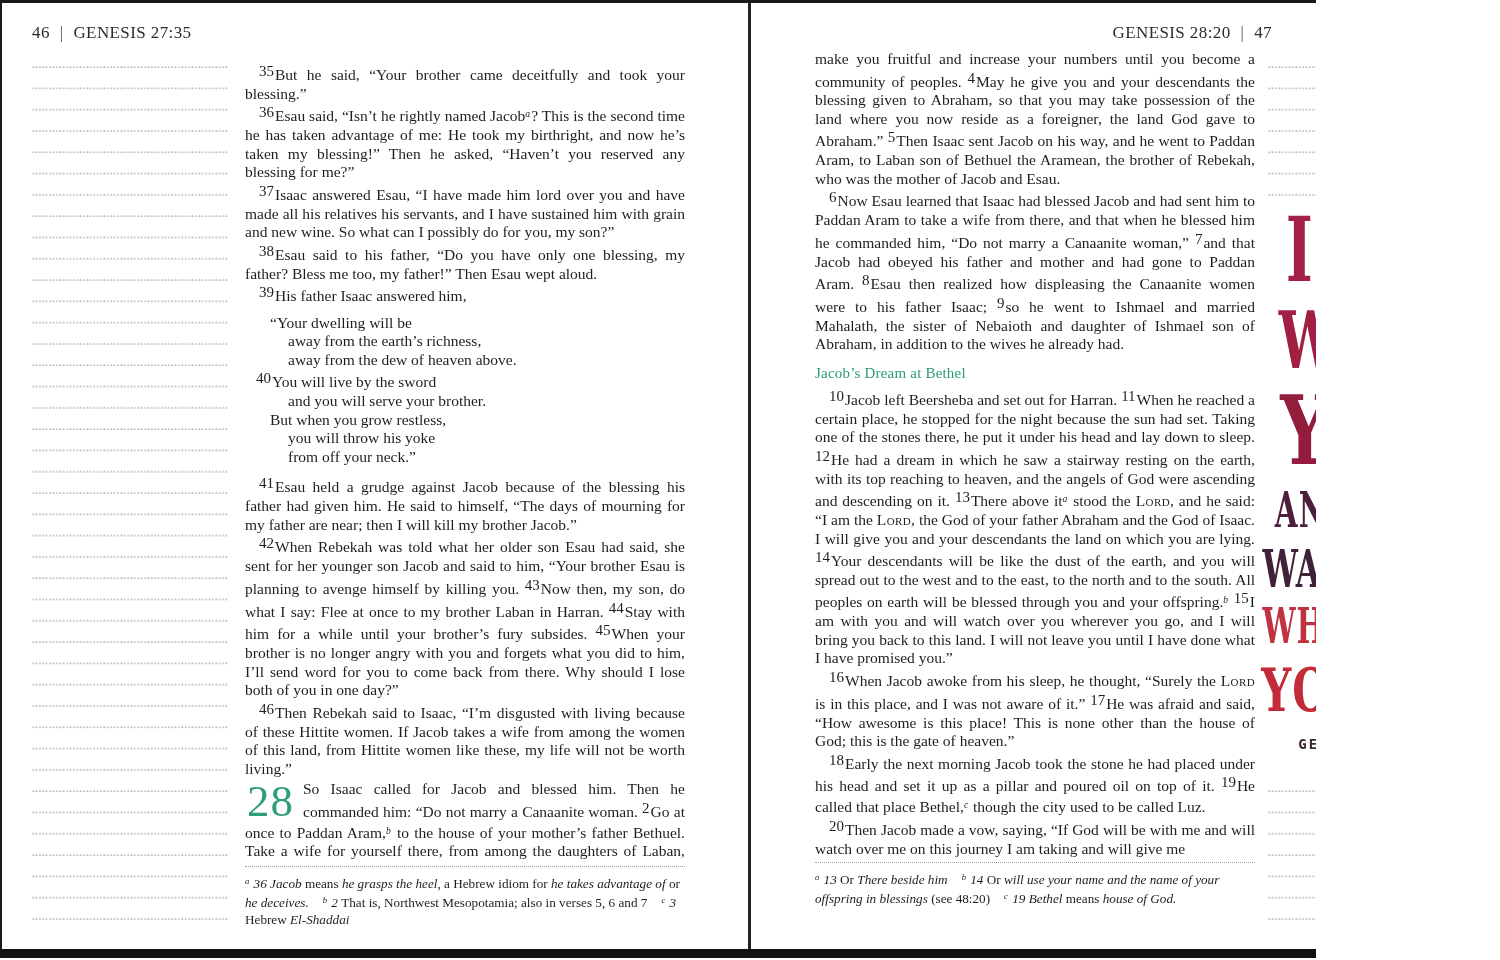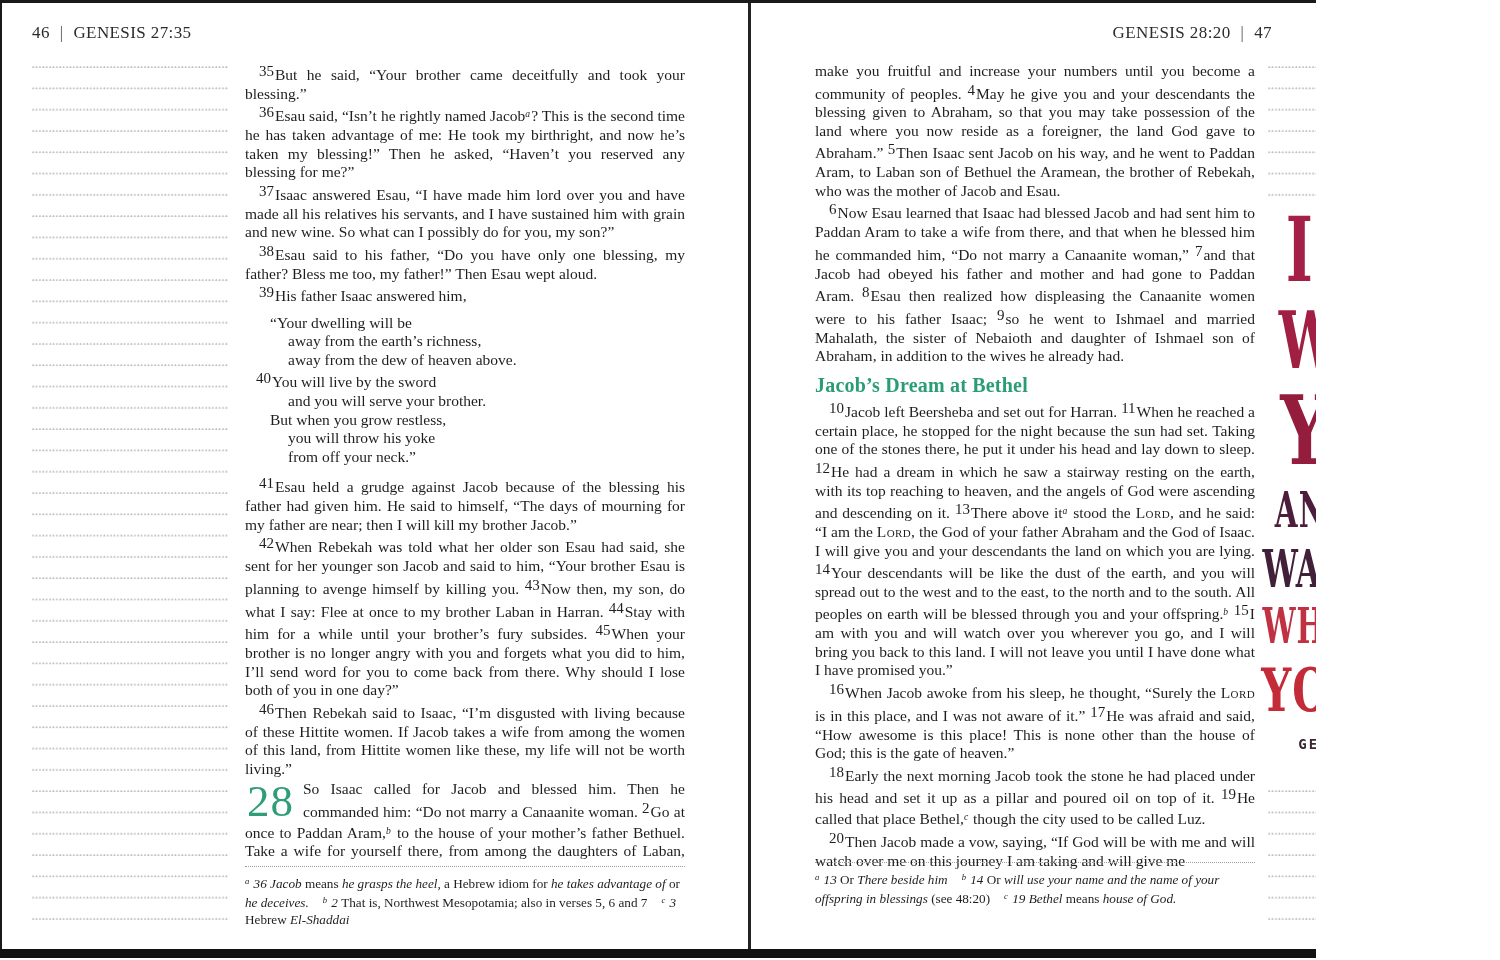--- a/index.html
+++ b/index.html
@@ -23,38 +23,38 @@
   .journal{position:absolute;width:196px;height:856px;top:66px;
     background-image:radial-gradient(circle at 1.2px 1.2px,#bdbdbd .7px,transparent 1.2px);
     background-size:3.4px 21.3px;}
   .journal-left{left:32px;}
   .journal-right{left:1268px;}
 
   
   .textcol{position:absolute;width:440px;font-size:15.5px;line-height:18.5px;color:#1e1e1e;
     text-align:justify;hyphens:auto;-webkit-hyphens:auto;}
   .textcol-left{left:245px;top:62px;height:800px;overflow:hidden;}
-  .textcol-right{left:815px;top:62px;height:824px;overflow:hidden;}
+  .textcol-right{left:815px;top:50px;height:824px;overflow:hidden;}
   .para{margin:0;text-indent:14px;}
   .para.noind{text-indent:0;}
 
   .seg-sup{font-size:15px;vertical-align:4.4px;margin-right:1px;}
   .seg-fsup{font-size:9.6px;vertical-align:4.4px;font-style:italic;margin-right:1px;}
   .seg-i{font-style:italic;}
   .seg-fnum{font-style:italic;}
   .seg-sc{font-variant:small-caps;letter-spacing:.4px;}
   .seg-gap{display:inline-block;width:14px;}
 
   .poem{margin:8px 8px;}
   .poem div{text-indent:0;text-align:left;}
   .pind0{padding-left:3px;}
   .pind1{padding-left:17px;}
   .pind2{padding-left:35px;}
 
-  .section-heading{color:#2a9d74;font-weight:bold;font-size:20px;line-height:20px;margin:9px 0 4px;text-align:left;letter-spacing:.2px;}
+  .section-heading{color:#2a9d74;font-weight:normal;font-size:15px;line-height:20px;margin:9px 0 4px;text-align:left;letter-spacing:.2px;}
 
   .chapter{margin-top:2px;}
   .dropcap{float:left;color:#2f9e78;font-size:45px;line-height:34px;margin:4px 9px 0 2px;letter-spacing:1px;}
 
   
   .footnotes{position:absolute;width:440px;border-top:1px dotted #9e9e9e;padding-top:6px;
     font-size:13.2px;line-height:16.8px;color:#1e1e1e;text-align:left;}
   .fn-left{left:245px;top:866px;}
   .fn-right{left:815px;top:862px;}
   .footnotes .seg-fsup{font-size:8.6px;vertical-align:3.6px;}

